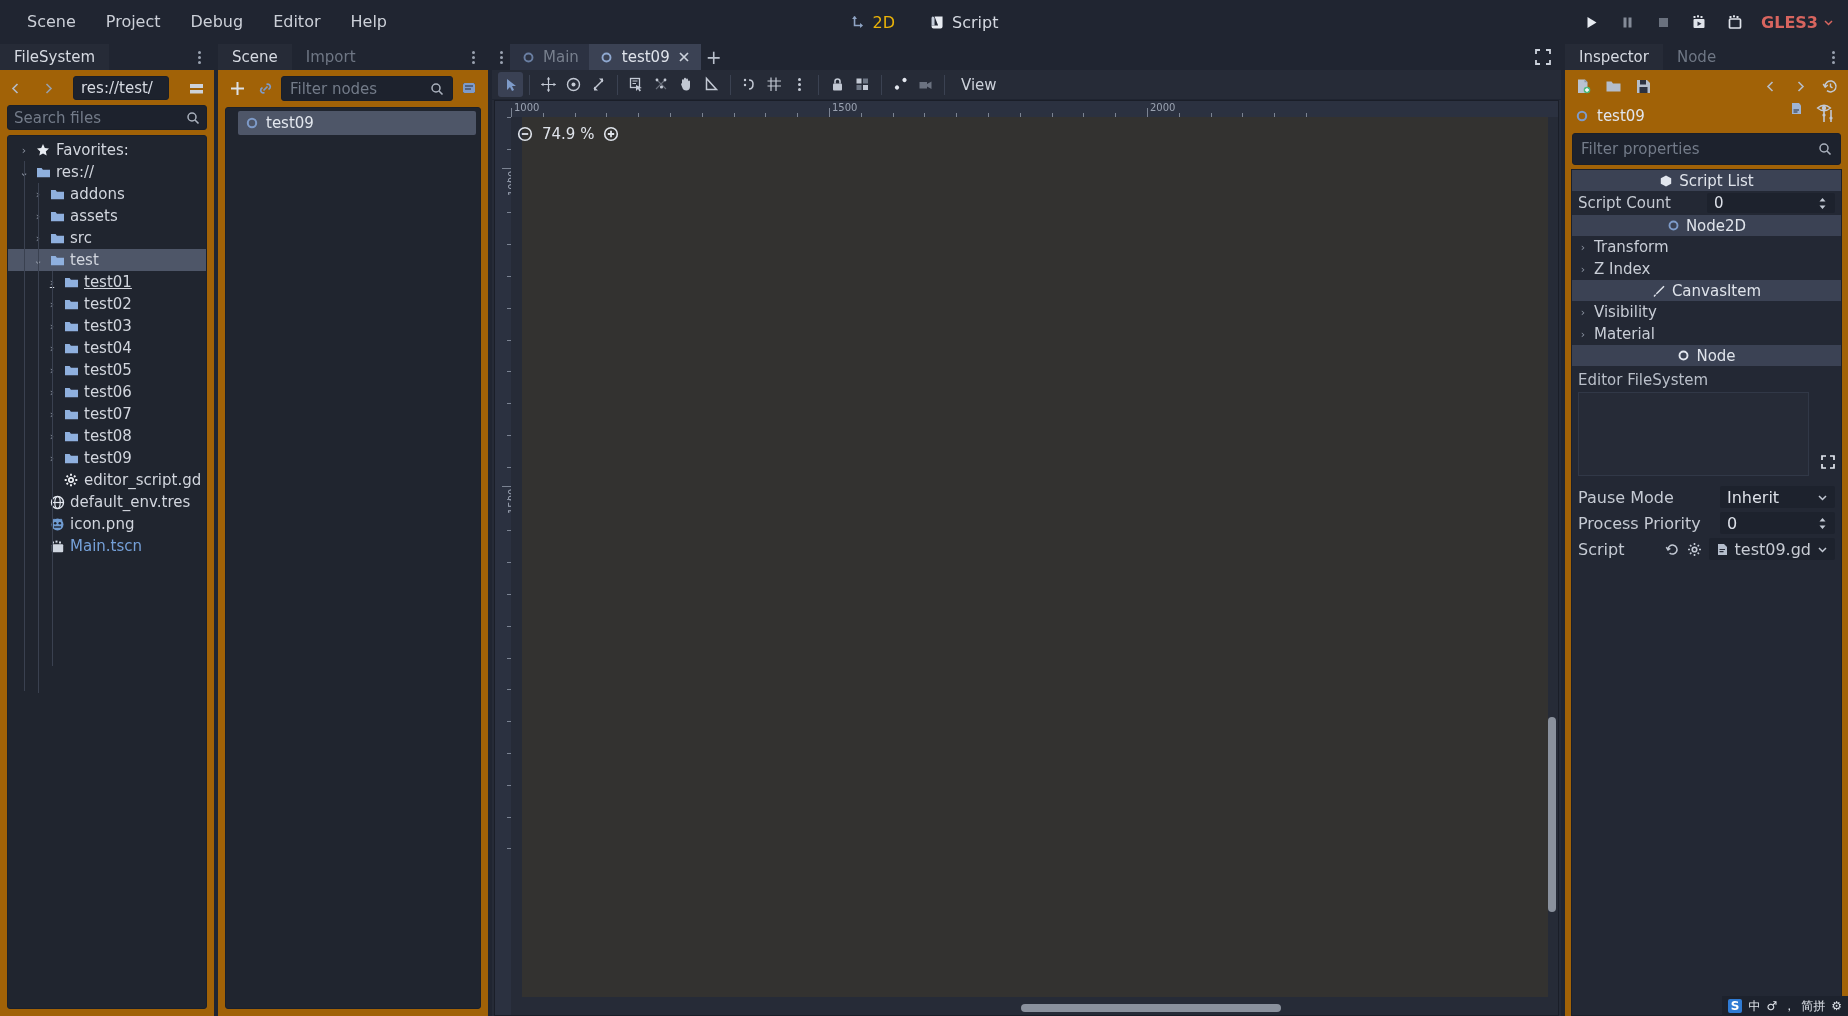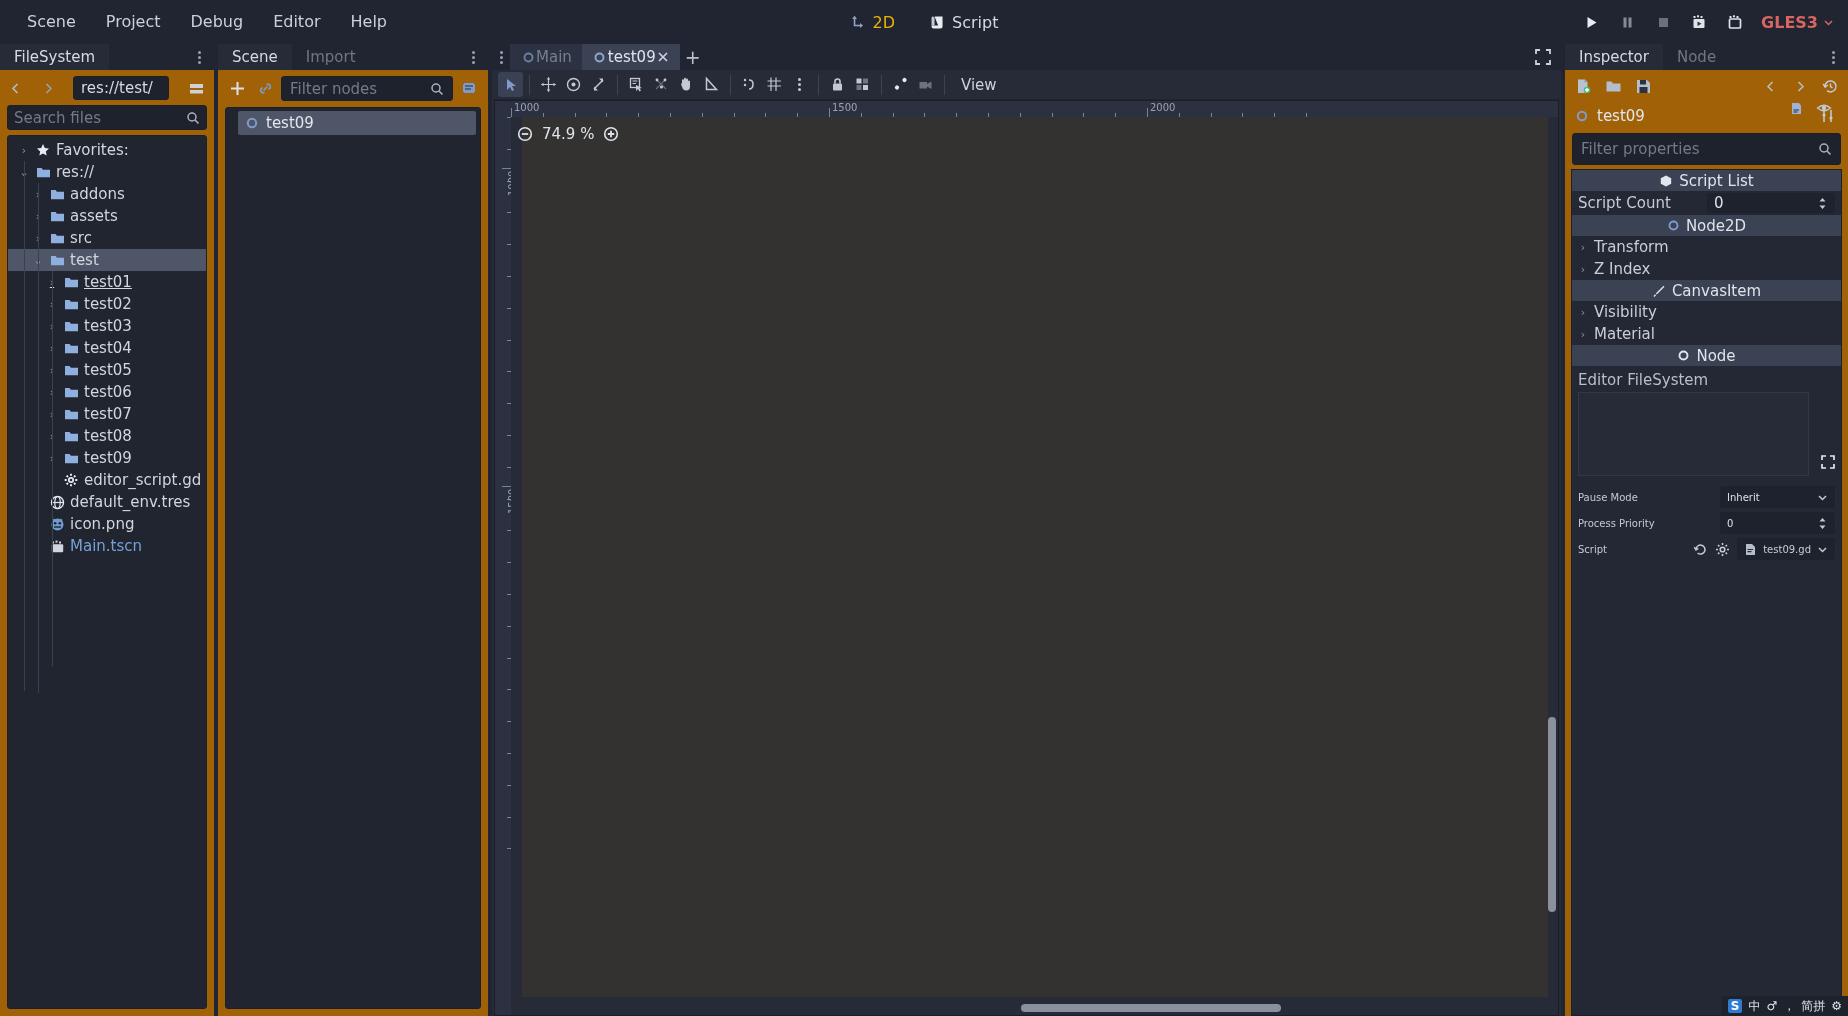--- a/index.html
+++ b/index.html
@@ -128,21 +128,21 @@
   .snode .nm { font-size: 15px; color: #e3e7ee; flex: 1; }
   .snode-right { display:flex; align-items:center; gap:10px; padding-right: 2px;}
 
   
   #center { flex: 1; display: flex; flex-direction: column; margin-left: 4px; min-width: 0; background: #262b37;}
   .scene-tabbar {
     height: 26px; background: #202531; display: flex; align-items: flex-end; position: relative;
   }
   .vp-dots { width: 18px; display:flex; align-items:center; justify-content:center; height: 26px;}
   .stab {
-    height: 26px; padding: 0 10px 0 10px; display:flex; align-items:center; 
+    height: 26px; padding: 0 10px 0 10px; display:flex; align-items:center; gap:7px;
     font-size: 15px; color: #777f8d; cursor: default; background: #2c3242;
   }
   .stab.active { background: #3b4254; color: #e0e4ec; }
   .stab .xclose { width: 14px; height:14px; display:flex; align-items:center; justify-content:center; color:#c6ccd6;}
   .stab-plus { height:26px; width:26px; display:flex; align-items:center; justify-content:center; color:#b9c0cc; font-size:19px; cursor:default;}
   .expand-btn { position:absolute; right:9px; top:4px; width:18px; height:18px; cursor:default;}
 
   .vp-toolbar {
     height: 30px; background: #262b37; display:flex; align-items:center; gap:0px;
     padding: 0 6px; border-bottom: 1px solid #1f2430;
@@ -220,21 +220,21 @@
   .prow .pv.sp { justify-content: space-between; }
   .sub { height: 22px; display:flex; align-items:center; gap:6px; padding-left: 6px; font-size:15px; color:#c8cdd6; cursor:default;}
   .sub .arr { color:#8d95a3; font-size:11px; width:10px; display:flex; justify-content:center;}
   .ed-desc-label { padding: 5px 6px 3px 6px; font-size:15px; color:#b9bfc9; }
   .ed-desc-box {
     margin: 0 6px 0 6px; height: 84px; background:#262b37; border:1px solid #313847;
     position:relative;
   }
   .ed-desc-wrap { position:relative; display:flex; }
   .botprops { padding: 8px 0 0 0; }
-  .prow2 { height: 26px; display:flex; align-items:center; padding: 0 6px; font-size:10px; }
+  .prow2 { height: 26px; display:flex; align-items:center; padding: 0 6px; font-size:16px; }
   .prow2 .pl { width: 142px; color:#c5cad3; }
   .prow2 .ctl {
     flex:1; height:22px; background:#1d222d; border-radius:2px; display:flex;
     align-items:center; justify-content:space-between; padding: 0 7px; color:#dde1e9;
   }
   .script-ctl { flex:1; display:flex; align-items:center; gap:7px; }
   .script-field { flex:1; height:22px; background:#1d222d; border-radius:2px; display:flex; align-items:center; justify-content:space-between; padding:0 7px; gap:6px;}
 
   .taskbar {
     position:absolute; right:0; bottom:0; height:20px;

